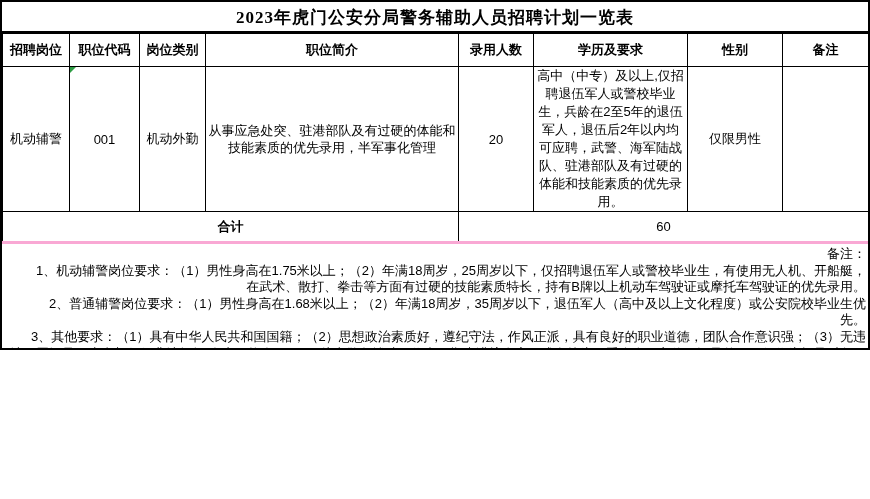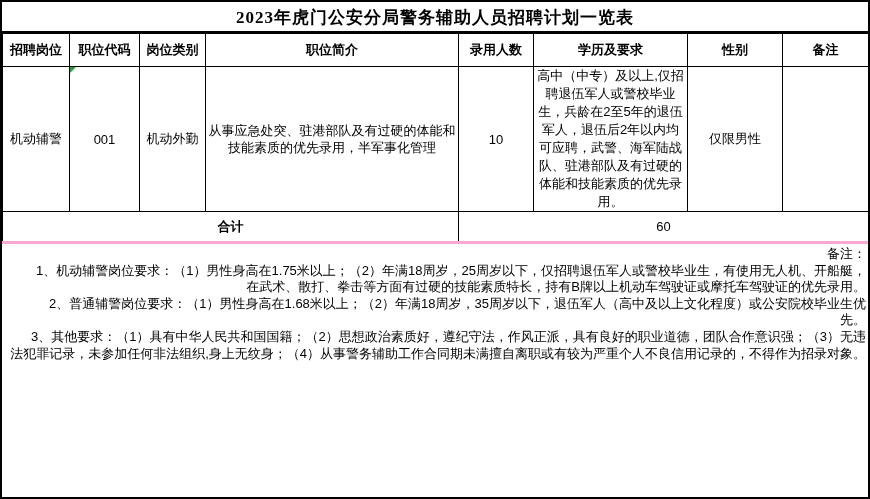--- a/index.html
+++ b/index.html
@@ -5,21 +5,21 @@
   * { box-sizing: border-box; margin: 0; padding: 0; }
   body {
     font-family: "Liberation Sans", sans-serif;
     background: #ffffff;
     width: 870px;
     height: 499px;
     overflow: hidden;
   }
   .doc {
     width: 870px;
-    height: 499px;
+    height: 350px;
     border: 2px solid #000;
     background: #fff;
     overflow: hidden;
   }
   .title {
     height: 31px;
     line-height: 31px;
     text-align: center;
     font-weight: bold;
     font-size: 17px;
@@ -107,21 +107,21 @@
       </tr>
 
       <tr class="datarow">
         <td>机动辅警</td>
         <td class="rel">
           <span class="flag-tri"></span>
           <span>001</span>
         </td>
         <td>机动外勤</td>
         <td class="desc-left">从事应急处突、驻港部队及有过硬的体能和技能素质的优先录用，半军事化管理</td>
-        <td>10</td>
+        <td>20</td>
         <td class="req-left">高中（中专）及以上,仅招聘退伍军人或警校毕业生，兵龄在2至5年的退伍军人，退伍后2年以内均可应聘，武警、海军陆战队、驻港部队及有过硬的体能和技能素质的优先录用。</td>
         <td>仅限男性</td>
         <td></td>
       </tr>
 
 
       <tr class="total">
         <td colspan="4" class="total-label">合计</td>
         <td colspan="4">60</td>
       </tr>

